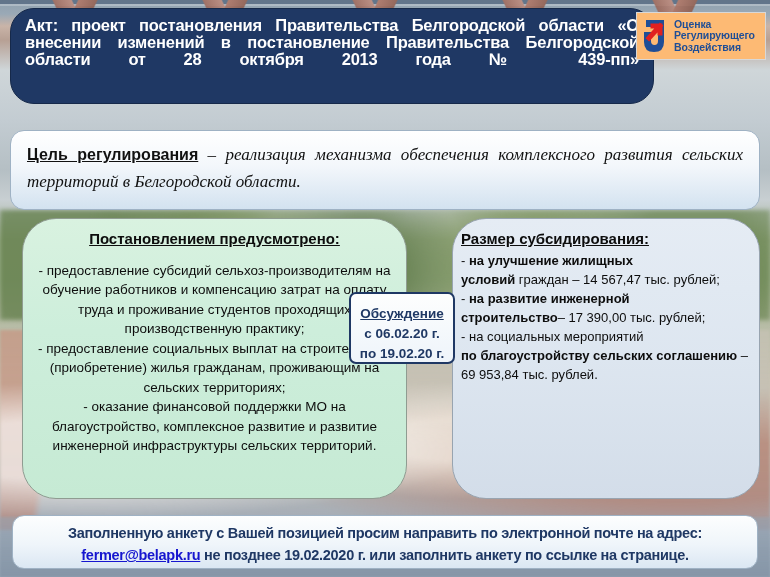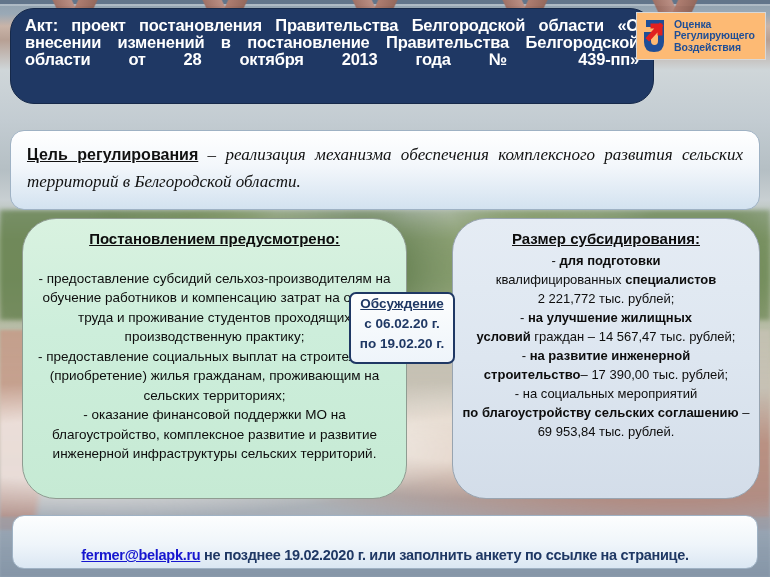--- a/index.html
+++ b/index.html
@@ -184,36 +184,35 @@
     text-align: center;
     font-size: 13.5px;
     line-height: 19.5px;
     color: #0d0d0d;
   }
   .panel-left .p-title {
     font-weight: bold;
     font-size: 15px;
     text-decoration: underline;
     display: block;
-    margin-bottom: 20px;
+    margin-bottom: 12px;
   }
   .panel-left p { margin: 0; }
 
   
   .panel-right {
     position: absolute;
     left: 452px; top: 218px;
     width: 308px; height: 281px;
     z-index: 4;
     box-sizing: border-box;
     border-radius: 34px;
     border: 1px solid #98a4b0;
     background: linear-gradient(to bottom, #e5ecf4 0%, #dde6f0 50%, #d3dde9 100%);
     padding: 10px 8px 6px 8px;
-    text-align: center;
     font-size: 13px;
     line-height: 19px;
     color: #0d0d0d;
   }
   .panel-right .p-title {
     font-weight: bold;
     font-size: 15px;
     text-decoration: underline;
     display: block;
     margin-bottom: 3px;
@@ -229,21 +228,21 @@
     z-index: 8;
     box-sizing: border-box;
     border: 2px solid #1f3864;
     border-radius: 7px;
     background: linear-gradient(to bottom, #fdfefe 0%, #eef4fa 100%);
     color: #1f3864;
     font-weight: bold;
     font-size: 13.5px;
     line-height: 20px;
     text-align: center;
-    padding-top: 0;
+    padding-top: 10px;
   }
   .callout .c-title { text-decoration: underline; display: block; }
 
   
   .footer {
     position: absolute;
     left: 12px; bottom: 8px;
     width: 746px; height: 54px;
     z-index: 5;
     box-sizing: border-box;
@@ -298,26 +297,20 @@
   <div class="panel-left">
     <span class="p-title">Постановлением предусмотрено:</span>
     <p>-     предоставление субсидий сельхоз-производителям на обучение работников и компенсацию затрат на оплату труда и проживание студентов проходящих производственную практику;</p>
     <p>-     предоставление социальных выплат на строительство (приобретение)  жилья гражданам, проживающим  на сельских территориях;</p>
     <p>-     оказание финансовой поддержки МО на благоустройство, комплексное развитие и развитие инженерной инфраструктуры сельских территорий.</p>
   </div>
 
   <div class="panel-right">
     <span class="p-title">Размер субсидирования:</span>
 
-    <p>
-      <span>-</span>
-      <span class="b">для подготовки</span><br>
-      <span>квалифицированных </span><span class="b">специалистов</span><br>
-      <span>2 221,772  тыс. рублей;</span>
-    </p>
 
     <p>
       <span>-</span>
       <span class="b">на улучшение жилищных</span><br>
       <span class="b">условий</span><span> граждан – </span><span>14 567,47 тыс. рублей;</span>
     </p>
 
     <p>
       <span>-</span>
       <span class="b">на развитие  инженерной</span><br>
@@ -331,17 +324,17 @@
     </p>
   </div>
 
   <div class="callout">
     <span class="c-title">Обсуждение</span>
     <span>с 06.02.20 г.</span><br>
     <span>по 19.02.20 г.</span>
   </div>
 
   <div class="footer">
-    <br>
+    <span>Заполненную анкету с Вашей позицией просим направить по электронной почте на адрес:</span><br>
     <a class="mail" href="#">fermer@belapk.ru</a><span> не позднее 19.02.2020 г. или заполнить анкету по ссылке на странице.</span>
   </div>
 
 </div>
 
 </body></html>

